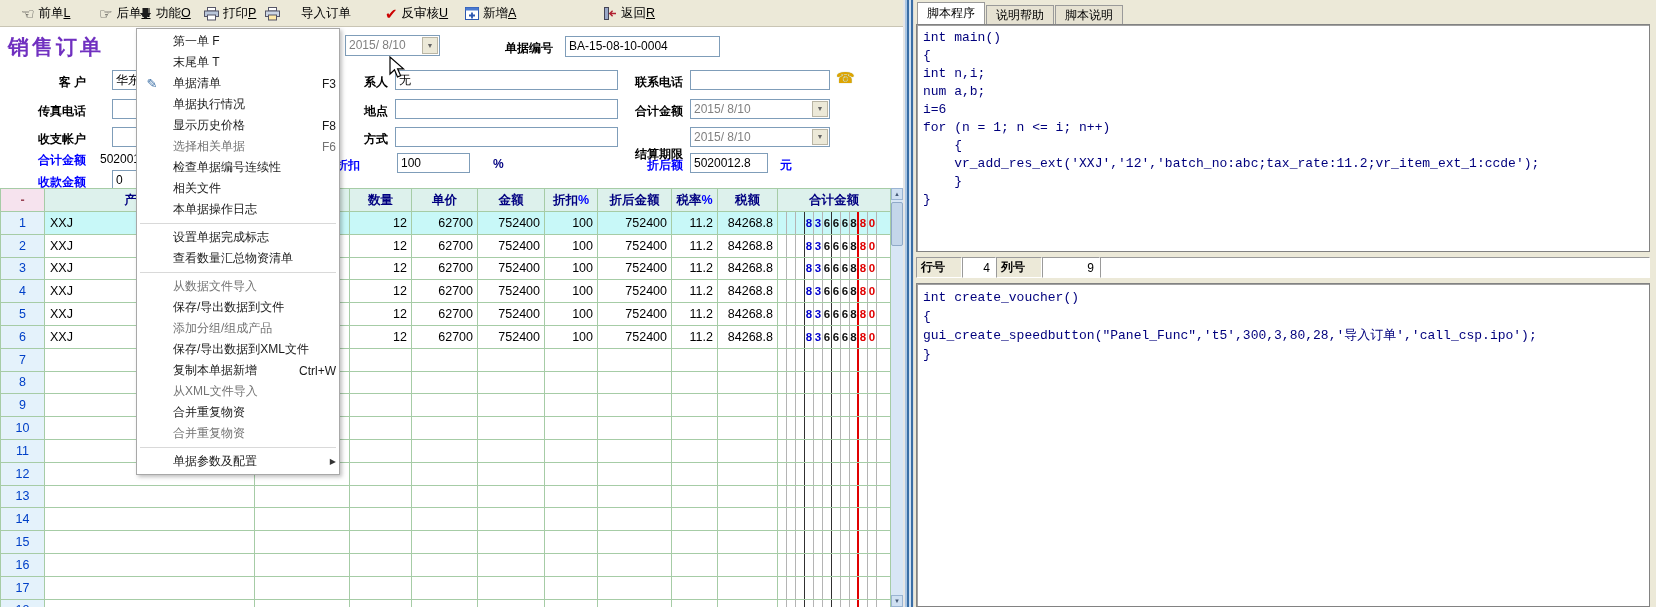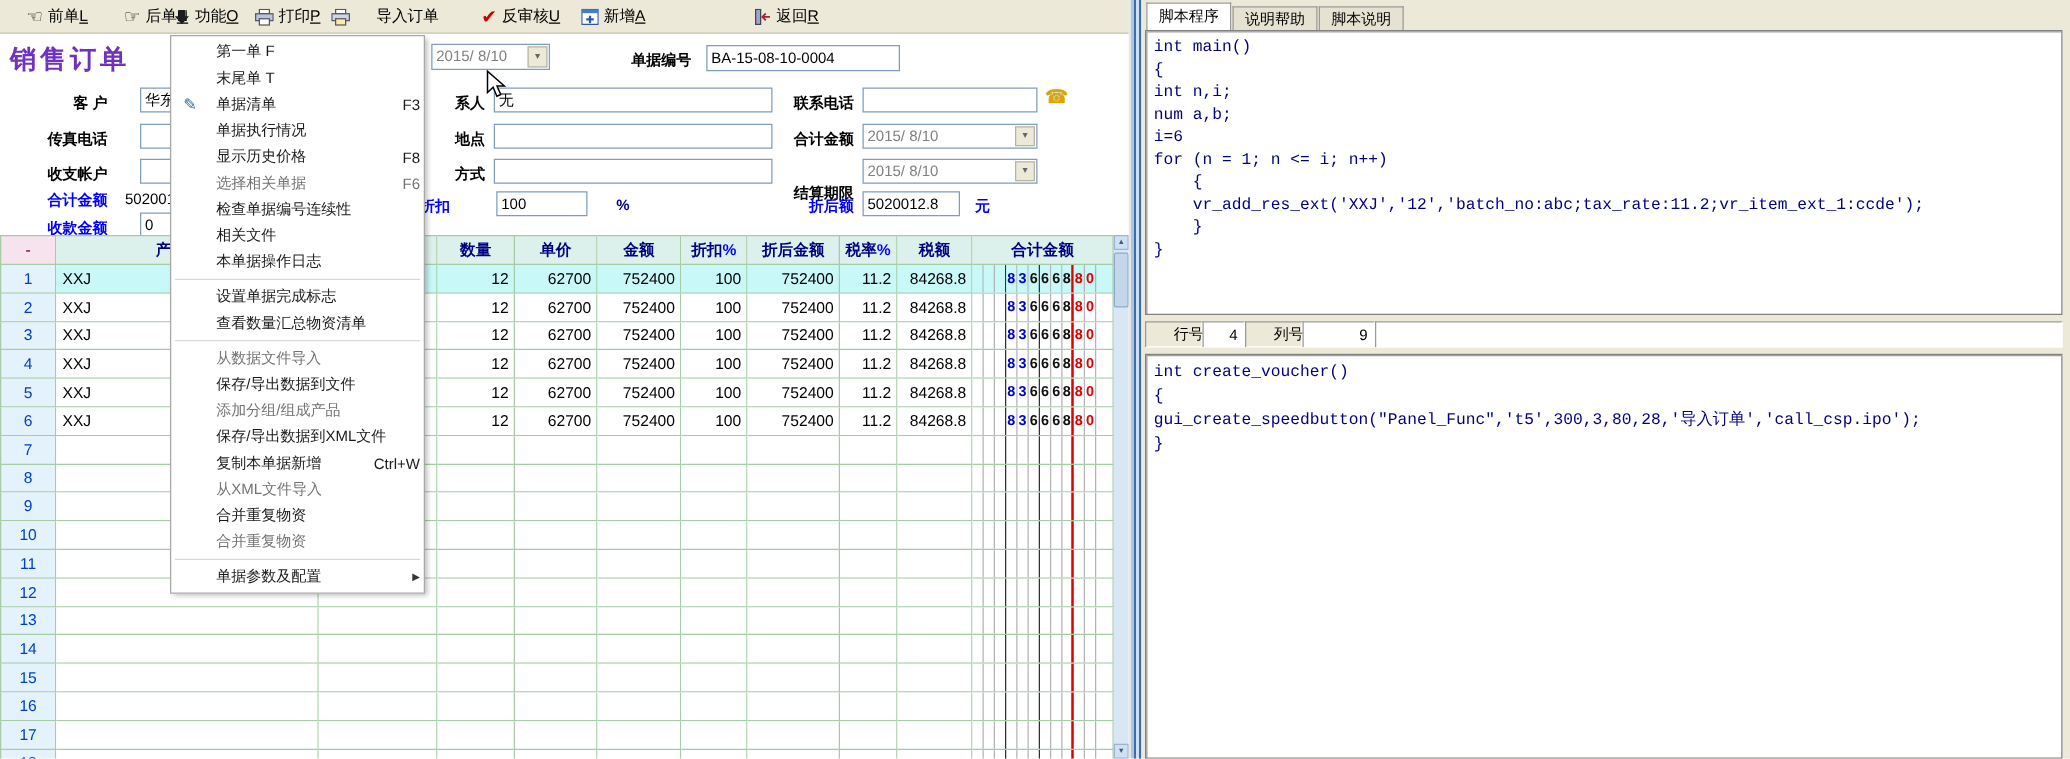--- a/index.html
+++ b/index.html
@@ -92,21 +92,21 @@
   .codebox{position:absolute;left:2px;right:6px;background:#fff;border:1px solid #828282;
     box-shadow:inset 1px 1px 0 #a0a0a0;font-family:"Liberation Mono","DejaVu Sans Mono",monospace;
     font-size:13px;color:var(--code-navy);padding:4px 6px;overflow:hidden;}
   .codebox .ln{height:18px;line-height:18px;white-space:pre;}
   .box1{top:24px;height:228px;}
   .box2{top:283px;height:324px;}
   .box2 .ln{height:19px;line-height:19px;}
   .statusrow{position:absolute;left:2px;right:6px;top:257px;height:21px;display:flex;}
   .sbox{border:1px solid;border-color:#9a9a9a #ffffff #ffffff #9a9a9a;font-size:12px;
     display:flex;align-items:center;white-space:nowrap;}
-  .sbox.lab{background:var(--chrome);padding:0 22px;}
+  .sbox.lab{background:var(--chrome);padding:0 4px;font-weight:bold;}
   .sbox.val{background:#fff;justify-content:flex-end;padding:0 5px;}
 </style>
 </head>
 <body>
 
 <div class="app">
 
   <div class="left">
     <div class="toolbar" id="toolbar">
         <div class="tbtn" style="left: 18px;">

